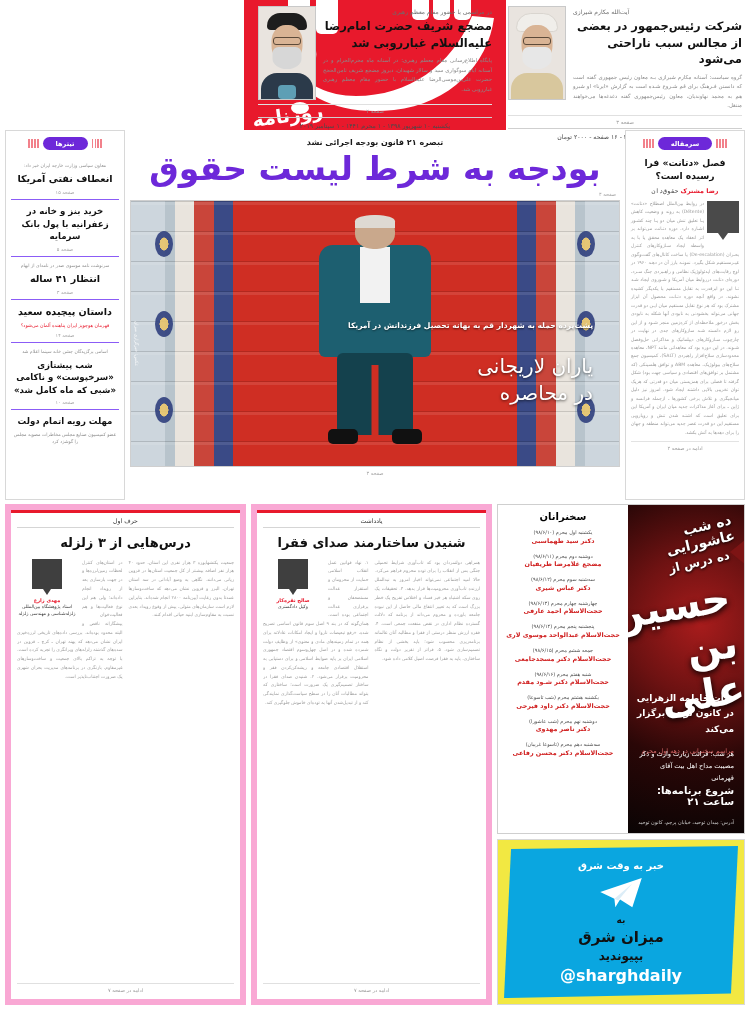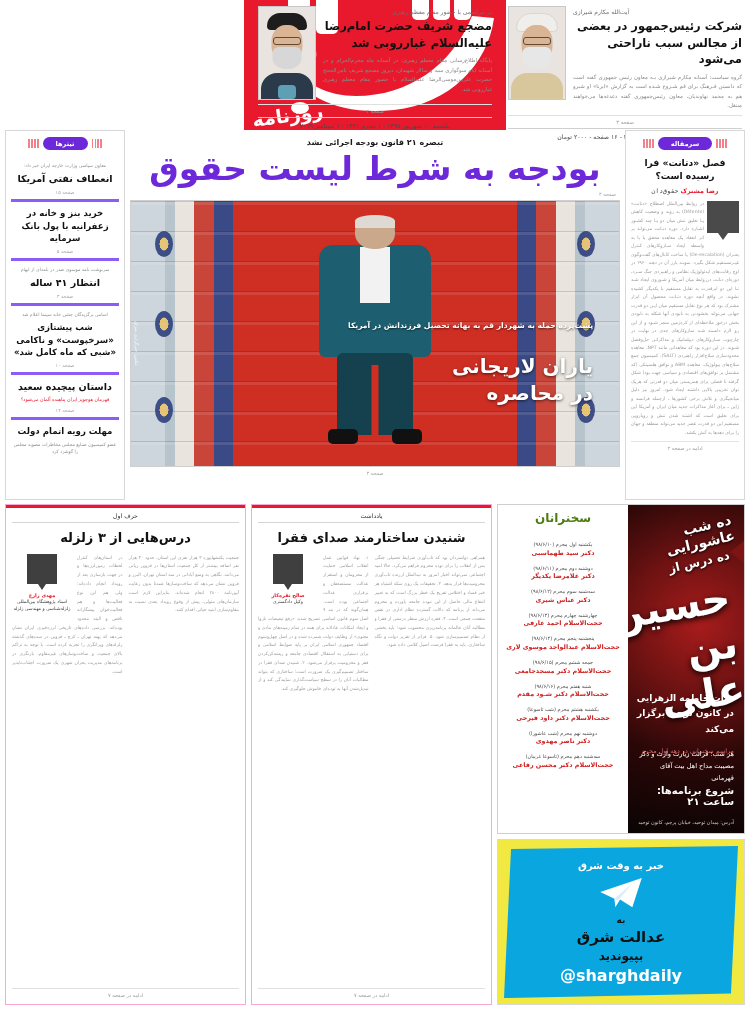--- a/index.html
+++ b/index.html
@@ -62,21 +62,21 @@
   .ed-author b{color:#e8192c;}
   .ed-author span{color:#444;font-family:Liberation Mono, monospace;}
   .ed-portrait{float:right;width:32px;height:40px;margin:1px 0 2px 3px;position:relative;}
   .ed-portrait .pic{width:32px;height:32px;background:#4a4a4a;position:relative;overflow:hidden;}
   .ed-portrait .tip{width:0;height:0;border-left:5px solid transparent;border-right:5px solid transparent;
     border-top:7px solid #4a4a4a;margin:0 auto;}
   .ed-body{font-size:4.6px;line-height:1.85;color:#9b9b9b;text-align:justify;}
   .ed-cont{font-size:5px;color:#9a9a9a;text-align:center;margin-top:4px;border-top:1px solid #e3e3e3;padding-top:3px;}
 
   
-  .hl-item{border-bottom:3px solid #8b5cf6;padding:5px 2px 4px 2px;text-align:center;}
+  .hl-item{border-bottom:1px solid #8b5cf6;padding:5px 2px 4px 2px;text-align:center;}
   .hl-item:last-child{border-bottom:none;}
   .hl-kicker{font-size:4.6px;color:#8e8e8e;line-height:1.6;margin-bottom:3px;}
   .hl-title{font-size:9.6px;font-weight:bold;line-height:1.45;color:#111;}
   .hl-title.sm{font-size:8.6px;}
   .hl-sub{font-size:4.8px;color:#e8192c;margin-top:3px;line-height:1.6;}
   .hl-page{font-size:4.8px;color:#a5a5a5;margin-top:4px;}
 
   
   .lead-kicker{text-align:center;font-size:8px;font-weight:bold;color:#1a1a1a;padding:8px 0 3px 0;}
   .lead-head{text-align:center;font-size:33px;font-weight:bold;line-height:1.18;color:#6d28d9;letter-spacing:-1px;}
@@ -91,45 +91,45 @@
   .man{position:absolute;left:50%;transform:translateX(-50%);top:14px;width:118px;height:230px;}
   .m-head{position:absolute;left:50%;transform:translateX(-50%);top:0;width:40px;height:34px;background:#c9a88c;border-radius:48% 48% 45% 45%;}
   .m-hair{position:absolute;left:50%;transform:translateX(-50%);top:0;width:40px;height:13px;background:#ded9d2;border-radius:48% 48% 0 0;}
   .m-jacket{position:absolute;left:50%;transform:translateX(-50%);top:30px;width:112px;height:112px;background:#1d5f70;border-radius:14px 14px 6px 6px;}
   .m-shirt{position:absolute;left:50%;transform:translateX(-50%);top:32px;width:30px;height:56px;background:#f2f2f2;}
   .m-legs{position:absolute;left:50%;transform:translateX(-50%);top:138px;width:76px;height:82px;background:#14414d;border-radius:6px 6px 3px 3px;}
   .m-gap{position:absolute;left:50%;transform:translateX(-50%);top:150px;width:7px;height:70px;background:#cf2e23;}
   .m-shoe{position:absolute;top:214px;width:30px;height:15px;background:#111;border-radius:5px;}
 
   .ov-kicker{position:absolute;right:26px;top:118px;text-align:right;color:#fff;font-size:7.6px;font-weight:bold;line-height:1.75;text-shadow:0 1px 2px rgba(0,0,0,.6);}
-  .ov-head{position:absolute;right:26px;top:152px;text-align:right;color:#fff;font-size:20px;font-weight:bold;line-height:1.35;text-shadow:0 1px 3px rgba(0,0,0,.6);}
+  .ov-head{position:absolute;right:26px;top:152px;text-align:right;color:#fff;font-size:20px;font-weight:normal;line-height:1.35;text-shadow:0 1px 3px rgba(0,0,0,.6);}
   .photo-credit{position:absolute;left:3px;top:120px;color:#fff;font-size:4.6px;writing-mode:vertical-rl;opacity:.85;}
   .photo-page{text-align:center;font-size:5px;color:#a2a2a2;margin-top:3px;}
 
   
   .lower{display:flex;padding:4px 5px 0 5px;gap:5px;box-sizing:border-box;height:505px;}
   .lower-left{width:248px;flex:0 0 248px;display:flex;flex-direction:column;gap:5px;}
   .lower-right{flex:1;display:flex;gap:5px;}
-  .art-col{flex:1;border:1px solid #f9a8d4;box-sizing:border-box;padding:4px 6px 6px 6px;display:flex;flex-direction:column;background:#fff;}
+  .art-col{flex:1;border:6px solid #f9a8d4;box-sizing:border-box;padding:4px 6px 6px 6px;display:flex;flex-direction:column;background:#fff;}
   .art-topbar{height:2.5px;background:#e8192c;margin:-4px -6px 0 -6px;}
   .art-sec{text-align:center;font-size:6.2px;color:#333;padding:4px 0 3px 0;border-bottom:1px solid #d5d5d5;margin-bottom:6px;letter-spacing:.3px;}
   .art-head{text-align:center;font-size:13px;font-weight:bold;line-height:1.4;color:#111;margin-bottom:7px;}
   .art-byline{float:left;width:60px;margin:0 5px 3px 0;text-align:center;}
   .art-byline .pic{width:30px;height:30px;background:#3f3f3f;margin:0 auto;}
   .art-byline .tip{width:0;height:0;border-left:4px solid transparent;border-right:4px solid transparent;border-top:6px solid #3f3f3f;margin:0 auto;}
   .by-name{font-size:5px;color:#e8192c;font-weight:bold;margin-top:2px;line-height:1.5;}
   .by-role{font-size:4.6px;color:#3a3a3a;line-height:1.5;}
   .art-cols{display:flex;gap:6px;flex:1;overflow:hidden;}
   .art-txt{flex:1;font-size:4.5px;line-height:1.95;color:#9d9d9d;text-align:justify;}
   .art-cont{font-size:5px;color:#9a9a9a;text-align:center;border-top:1px solid #e0e0e0;padding-top:3px;margin-top:3px;}
 
   
   .poster{border:1px solid #cfcfcf;height:330px;display:flex;background:#fff;box-sizing:border-box;}
   .poster-speak{width:120px;flex:0 0 120px;padding:6px 5px;text-align:center;background:#fff;}
-  .sp-title{font-size:12px;font-weight:bold;color:#4d7c0f;letter-spacing:5px;margin-bottom:16px;}
+  .sp-title{font-size:10px;font-weight:bold;color:#000000;letter-spacing:5px;margin-bottom:7px;}
   .sp-item{margin-bottom:6.5px;}
   .sp-date{font-size:5px;color:#4a4a4a;line-height:1.5;}
   .sp-name{font-size:6.4px;color:#d02020;font-weight:bold;line-height:1.5;}
   .poster-img{flex:1;position:relative;background:#111;overflow:hidden;}
   .pi-bg{position:absolute;inset:0;background:
     radial-gradient(circle at 62% 36%, #a81c1c 0%, #6d1212 32%, #2a0707 62%, #0a0404 100%);}
   .pi-arrow{position:absolute;right:-2px;top:34px;width:0;height:0;border-top:13px solid transparent;border-bottom:13px solid transparent;border-right:16px solid #7d1414;}
   .pi-line1{position:absolute;right:10px;top:18px;color:#fff;font-size:14px;font-weight:bold;transform:rotate(-13deg);text-shadow:0 1px 3px #000;}
   .pi-line2{position:absolute;right:14px;top:50px;color:#fff;font-size:12px;font-weight:bold;transform:rotate(-13deg);text-shadow:0 1px 3px #000;}
   .pi-big{position:absolute;right:6px;top:78px;color:#fff;font-size:40px;font-weight:bold;transform:rotate(-9deg);text-shadow:0 2px 6px #000;letter-spacing:-2px;}
@@ -303,28 +303,28 @@
       <div class="hl-item">
         <div class="hl-title sm">خرید بنز و خانه در زعفرانیه با پول بانک سرمایه</div>
         <div class="hl-page">صفحه ۵</div>
       </div>
       <div class="hl-item">
         <div class="hl-kicker">سرنوشت نامه موسوی صدر در نامه‌ای از ابهام</div>
         <div class="hl-title">انتظار ۴۱ ساله</div>
         <div class="hl-page">صفحه ۳</div>
       </div>
       <div class="hl-item">
+        <div class="hl-title">داستان پیچیده سعید</div>
+        <div class="hl-sub">قهرمان هوچوپز ایران پناهنده آلمان می‌شود؟</div>
+        <div class="hl-page">صفحه ۱۴</div>
+      </div>
+      <div class="hl-item">
         <div class="hl-kicker">اسامی برگزیدگان جشن خانه سینما اعلام شد</div>
         <div class="hl-title sm">شب پیشتازی «سرخپوست» و ناکامی «شبی که ماه کامل شد»</div>
         <div class="hl-page">صفحه ۱۰</div>
-      </div>
-      <div class="hl-item">
-        <div class="hl-title">داستان پیچیده سعید</div>
-        <div class="hl-sub">قهرمان هوچوپز ایران پناهنده آلمان می‌شود؟</div>
-        <div class="hl-page">صفحه ۱۴</div>
       </div>
       <div class="hl-item">
         <div class="hl-title sm">مهلت رویه اتمام دولت</div>
         <div class="hl-kicker" style="margin-top:3px">عضو کمیسیون صنایع مجلس مخاطرات مصوبه مجلس را گوشزد کرد</div>
       </div>
     </div>
   </div>
 
   <div class="lower">
 
@@ -344,21 +344,21 @@
           <div class="pi-t5">آدرس: میدان توحید، خیابان پرچم، کانون توحید</div>
         </div>
         <div class="poster-speak">
           <div class="sp-title">سخنرانان</div>
           <div class="sp-item">
               <div class="sp-date">یکشنبه اول محرم (۹۸/۶/۱۰)</div>
               <div class="sp-name">دکتر سید طهماسبی</div>
             </div>
           <div class="sp-item">
               <div class="sp-date">دوشنبه دوم محرم (۹۸/۶/۱۱)</div>
-              <div class="sp-name">دکتر غلامرضا یکدیگر</div>
+              <div class="sp-name">مضجع غلامرضا ظریفیان</div>
             </div>
           <div class="sp-item">
               <div class="sp-date">سه‌شنبه سوم محرم (۹۸/۶/۱۲)</div>
               <div class="sp-name">دکتر عباس شیری</div>
             </div>
           <div class="sp-item">
               <div class="sp-date">چهارشنبه چهارم محرم (۹۸/۶/۱۳)</div>
               <div class="sp-name">حجت‌الاسلام احمد عارفی</div>
             </div>
           <div class="sp-item">
@@ -389,21 +389,21 @@
       </div>
 
       <div class="tg">
         <div class="tg-inner">
           <div class="tg-top">خبر به وقت شرق</div>
           <svg class="tg-plane" viewBox="0 0 48 36">
             <path d="M2 17 L46 2 L36 33 L23 25 L18 33 L17 24 Z" fill="#ffffff"></path>
             <path d="M17 24 L36 8 L21 26 Z" fill="#dcedf7"></path>
           </svg>
           <div class="tg-to">به</div>
-          <div class="tg-name">عدالت شرق</div>
+          <div class="tg-name">میزان شرق</div>
           <div class="tg-join">بپیوندید</div>
           <div class="tg-handle">@sharghdaily</div>
         </div>
       </div>
     </div>
 
     <div class="lower-right">
 
       <div class="art-col">
         <div class="art-topbar"></div>

